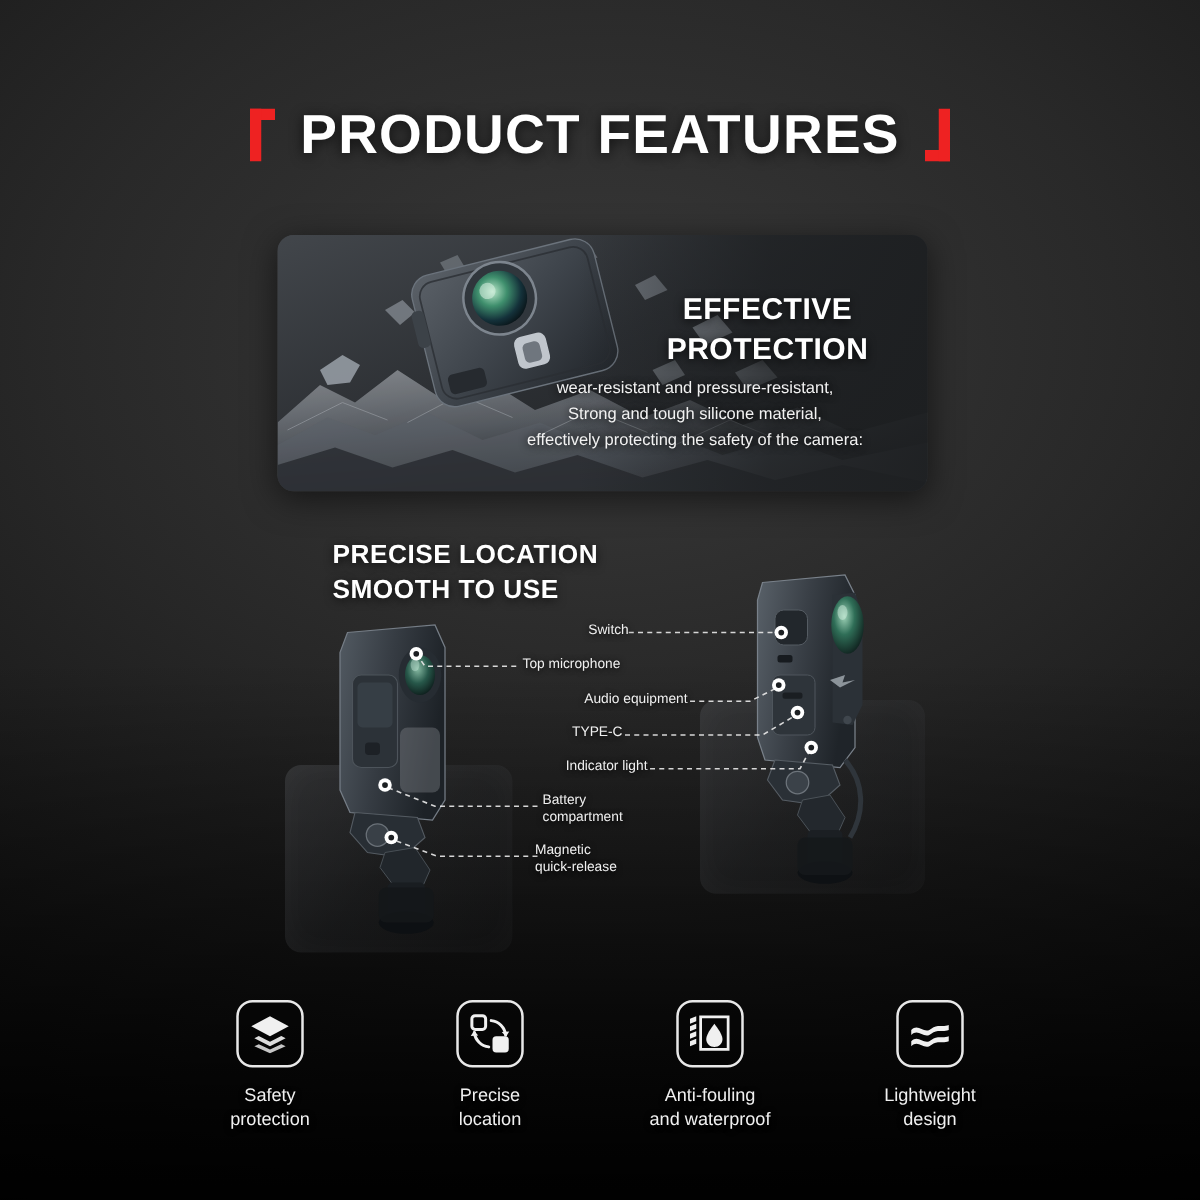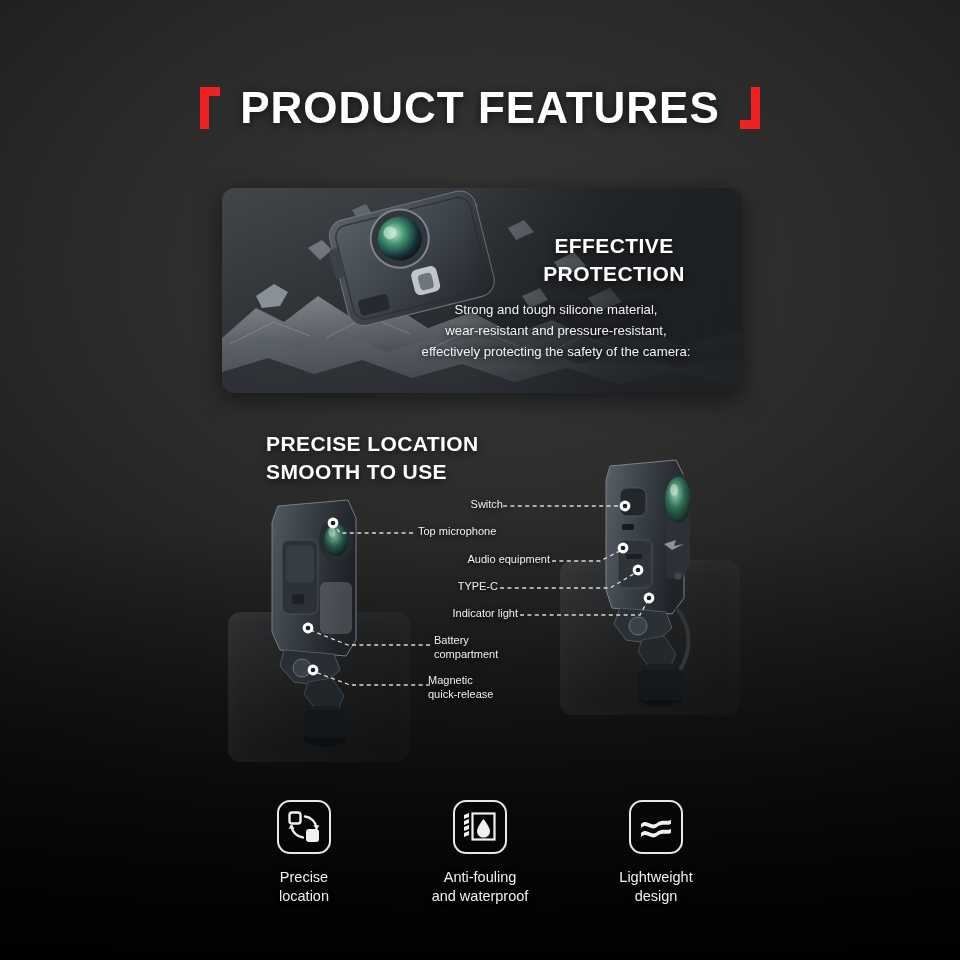--- a/index.html
+++ b/index.html
@@ -52,21 +52,21 @@
     border-radius:13px; overflow:hidden;
     background:linear-gradient(105deg,#3a3d41 0%,#2b2d30 42%,#232528 70%,#1d1f21 100%);
     box-shadow:0 6px 26px rgba(0,0,0,0.55);
     z-index:4;
   }
   .card-scene { position:absolute; inset:0; }
 
   .card-head {
     position:absolute; left:272px; top:44px; width:240px;
     text-align:center; color:#fff; font-weight:bold;
-    font-size:21px; line-height:1.33; letter-spacing:.4px;
+    font-size:24px; line-height:1.33; letter-spacing:.4px;
     text-shadow:0 2px 8px rgba(0,0,0,.8);
     z-index:3;
   }
   .card-body {
     position:absolute; left:150px; top:112px; width:368px;
     text-align:center; color:#f2f2f2;
     font-size:13.2px; line-height:1.58;
     text-shadow:0 1px 7px rgba(0,0,0,.95);
     z-index:3;
   }
@@ -203,22 +203,22 @@
       </g>
 
       <rect x="240" y="0" width="280" height="205" fill="url(#fadeR)"></rect>
     </svg>
 
     <div class="card-head">
       <div>EFFECTIVE</div>
       <div>PROTECTION</div>
     </div>
     <div class="card-body">
+      <div>wear-resistant and pressure-resistant,</div>
       <div>Strong and tough silicone material,</div>
-      <div>wear-resistant and pressure-resistant,</div>
       <div>effectively protecting the safety of the camera:</div>
     </div>
   </div>
 
   <div class="section-head">
     <div>PRECISE LOCATION</div>
     <div>SMOOTH TO USE</div>
   </div>
 
   <div class="diagram">
@@ -343,20 +343,31 @@
     <div class="callout-label r" style="left:370px; top:140px; width:128px;">TYPE-C</div>
     <div class="callout-label r" style="left:390px; top:167px; width:128px;">Indicator light</div>
     <div class="callout-label" style="left:434px; top:194px; text-align:left;">Battery
 compartment</div>
     <div class="callout-label" style="left:428px; top:234px; text-align:left;">Magnetic
 quick-release</div>
   </div>
 
   <div class="icon-row">
 
+    <div class="icon-cell">
+      <div class="icon-box">
+        <svg width="34" height="32" viewBox="0 0 34 32">
+          <path d="M17,2 L32,10 L17,18 L2,10 Z" fill="#f0f0f0"></path>
+          <path d="M17,13 L29.5,19.5 L17,26 L4.5,19.5 L8,17.7 L17,22.4 L26,17.7 Z" fill="#f0f0f0" opacity="0.92"></path>
+          <path d="M17,20 L29.5,26 L17,31.5 L4.5,26 L8,24.4 L17,28.6 L26,24.4 Z" fill="#f0f0f0" opacity="0.82"></path>
+        </svg>
+      </div>
+      <div class="icon-cap">Safety
+protection</div>
+    </div>
 
     <div class="icon-cell">
       <div class="icon-box">
         <svg width="34" height="34" viewBox="0 0 34 34">
           <rect x="2.5" y="2.5" width="11" height="11" rx="2.6" fill="none" stroke="#f0f0f0" stroke-width="2.4"></rect>
           <rect x="19" y="19" width="13" height="13" rx="3" fill="#f0f0f0"></rect>
           <path d="M18,6.5 A13 13 0 0 1 29.5,18" fill="none" stroke="#f0f0f0" stroke-width="2.4" stroke-linecap="round"></path>
           <path d="M26.4,15.6 L29.8,19.4 L32.4,15.2 Z" fill="#f0f0f0"></path>
           <path d="M16,27.5 A13 13 0 0 1 4.5,16" fill="none" stroke="#f0f0f0" stroke-width="2.4" stroke-linecap="round"></path>
           <path d="M7.6,18.4 L4.2,14.6 L1.6,18.8 Z" fill="#f0f0f0"></path>

